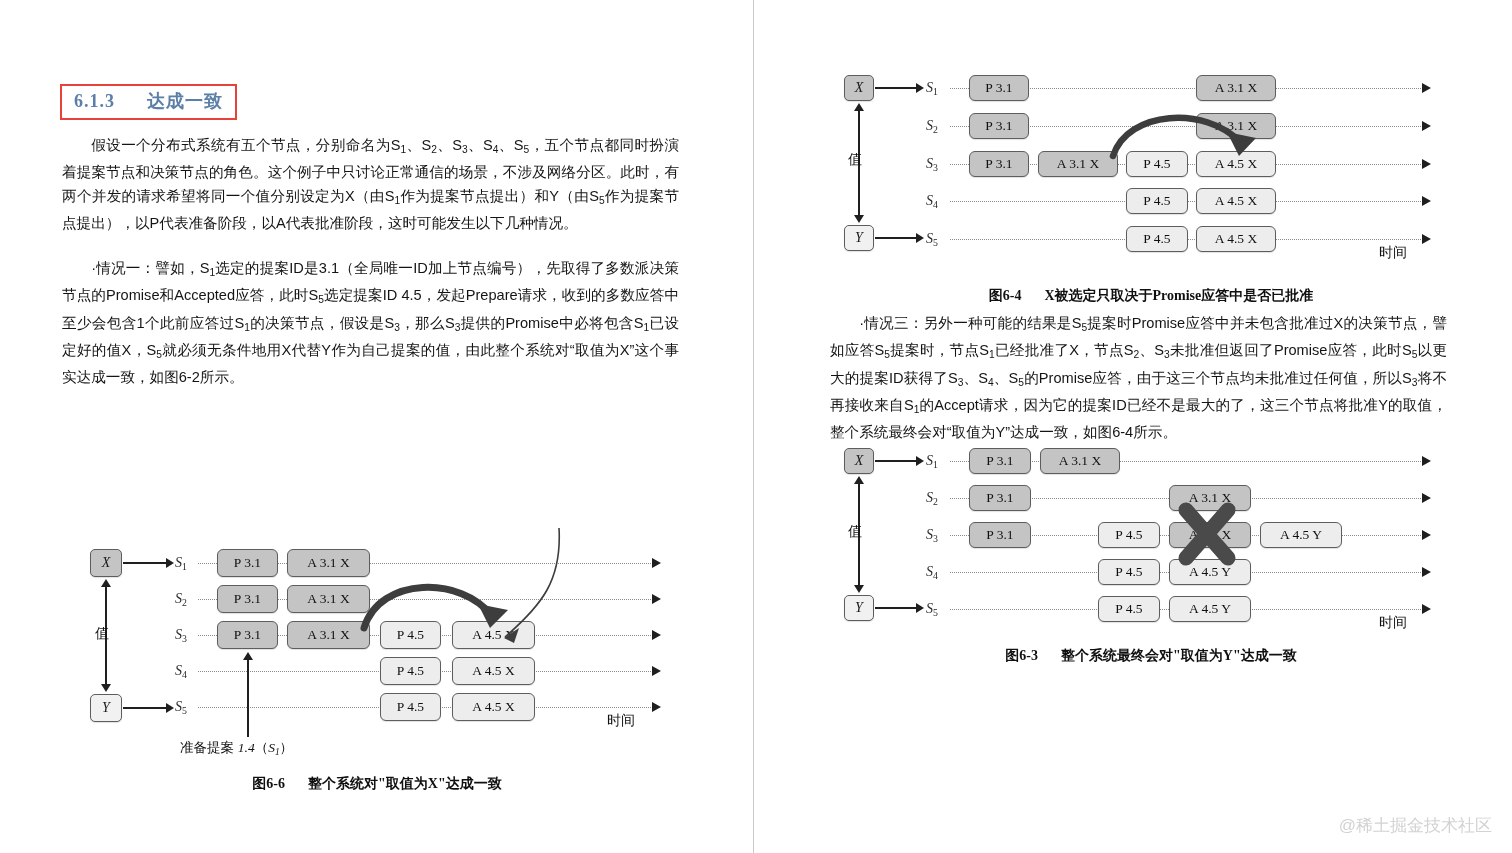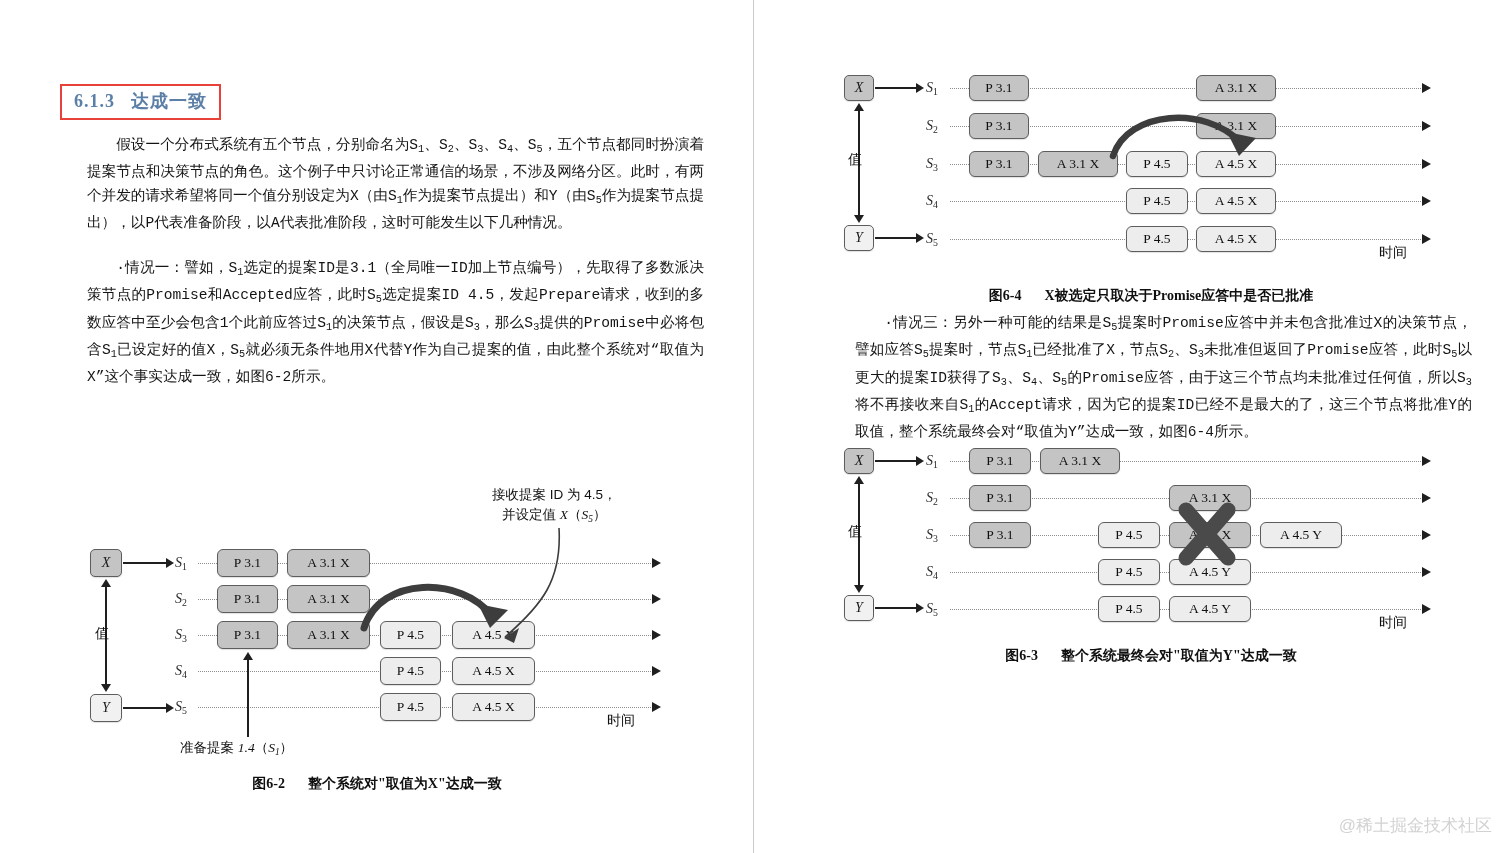--- a/index.html
+++ b/index.html
@@ -28,32 +28,31 @@
     position:absolute; left:60px; top:84px;
     border:2px solid #e8413a;
     padding:3px 12px 5px 12px;
     box-sizing:border-box;
   }
   .heading .h-text{
     font-family:"Liberation Serif", serif;
     font-size:18px; font-weight:bold; color:#5b7fa6;
     letter-spacing:1px; white-space:nowrap;
   }
-  .heading .h-num{margin-right:16px;}
+  .heading .h-num{margin-right:32px;}
 
   
   .para{
     position:absolute;
-    font-family:Liberation Mono, monospace;
+    font-family:Liberation Sans, sans-serif;
     font-size:14.6px;
     line-height:23.5px;
     text-align:justify;
     color:#141414;
     text-indent:2em;
-    margin-left:25px;
   }
   sub{font-size:0.7em; vertical-align:-0.28em;}
 
   
   .figure{position:absolute;}
   .fig-caption{
     position:absolute; width:100%; text-align:center;
     font-size:14px; font-weight:bold; font-family:"Liberation Serif", serif;
     color:#101010; white-space:nowrap;
   }
@@ -232,39 +231,35 @@
         </div>
       <div class="msg light" style="left:390px; top:213px; width:83px; height:28px;">
           <span>A 4.5 X</span>
         </div>
 
       <svg class="overlay" width="630" height="320">
         <path d="M 302 148 C 318 96 400 96 430 136" stroke="#3d3d3d" stroke-width="7" fill="none" stroke-linecap="round"></path>
         <polygon points="428,148 416,124 446,130" fill="#3d3d3d"></polygon>
       </svg>
 
-      <div class="annot" style="left:430px; top:5px;">
-        <div>接收提案 ID 为 4.5，</div>
-        <div>并设定值 <span class="it">X</span>（<span class="it">S</span><sub class="it">5</sub>）</div>
-      </div>
       <svg class="overlay" width="630" height="320">
         <path d="M 497 48 C 500 100 480 125 443 157" stroke="#3d3d3d" stroke-width="1.6" fill="none"></path>
         <polygon points="442,158 457,148 452,163" fill="#3d3d3d"></polygon>
       </svg>
 
       <div class="solidline" style="left:185px; top:177px; width:1.6px; height:80px;"></div>
       <div class="uparrow" style="left:181px; top:172px;"></div>
       <div class="annot" style="left:118px; top:258px;">
         准备提案 <span class="it">1.4</span>（<span class="it">S</span><sub class="it">1</sub>）
       </div>
 
       <div class="axis-label" style="left:545px; top:232px;">时间</div>
 
       <div class="fig-caption" style="top:295px; left:0;">
-        <span>图6-2</span>
+        <span>图6-6</span>
         <span style="display:inline-block;width:16px;"></span>
         <span>整个系统对"取值为X"达成一致</span>
       </div>
     </div>
   </div>
 
   <div class="col-right">
 
     <div class="figure" style="left:82px; top:62px; width:630px; height:250px;">
 

